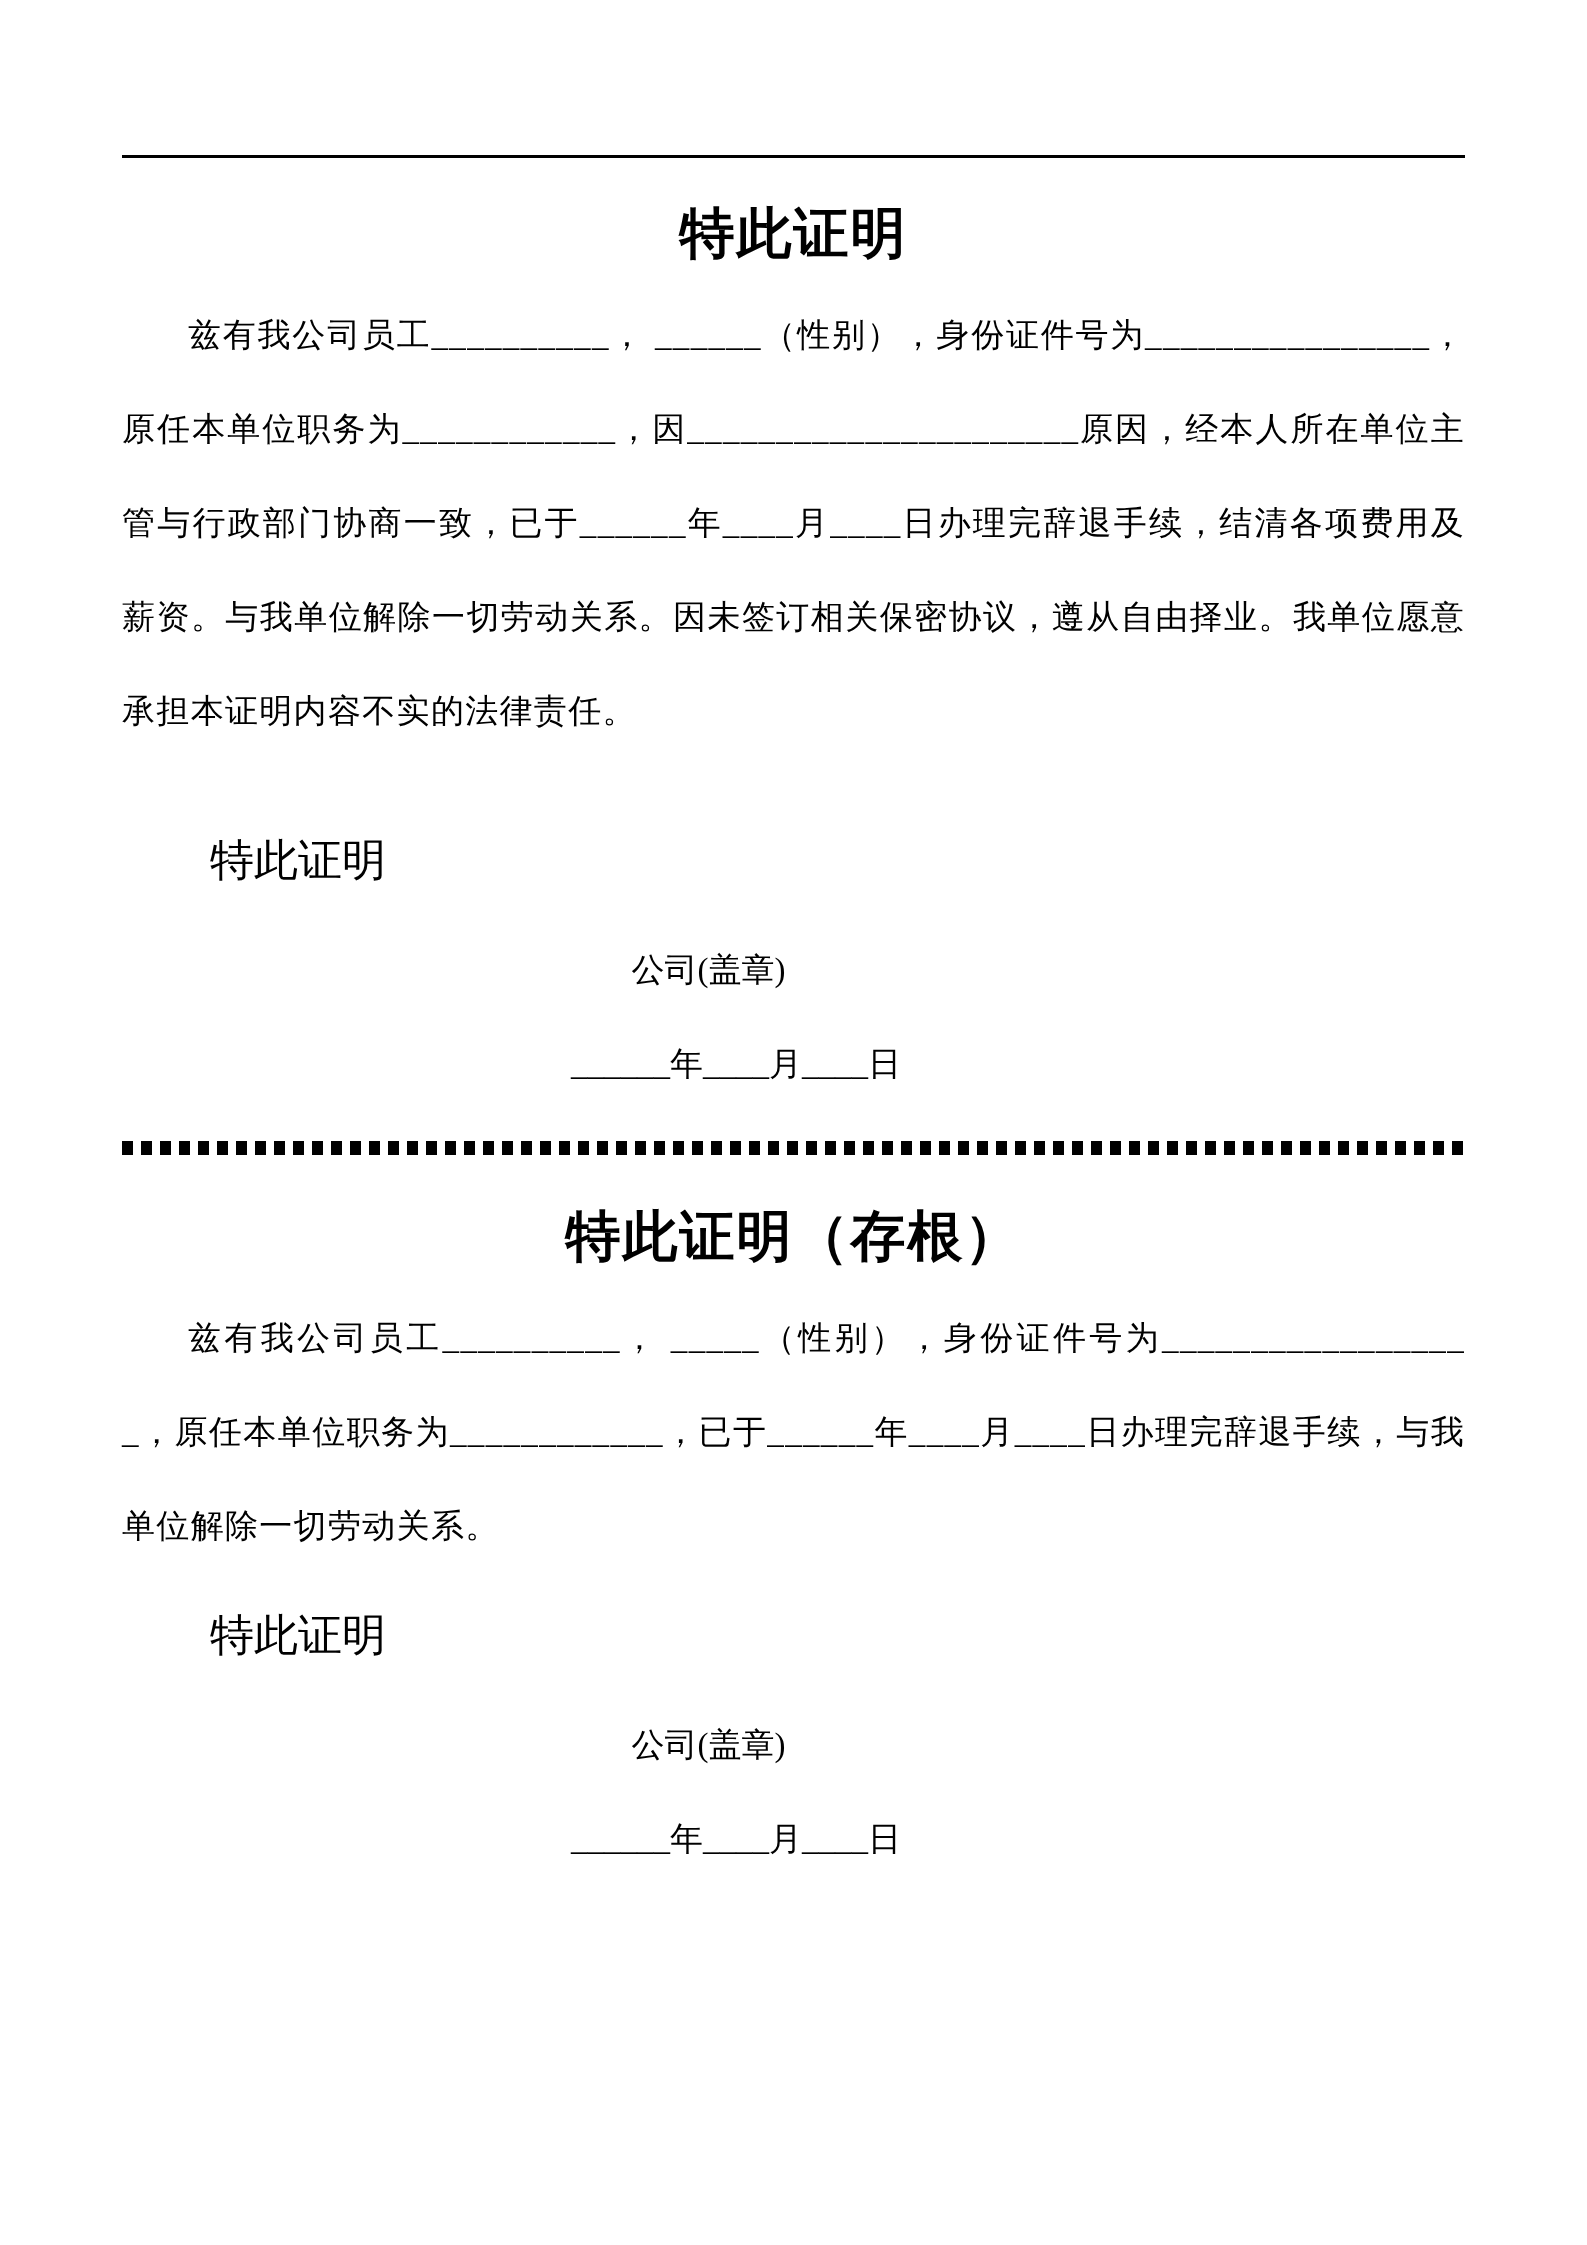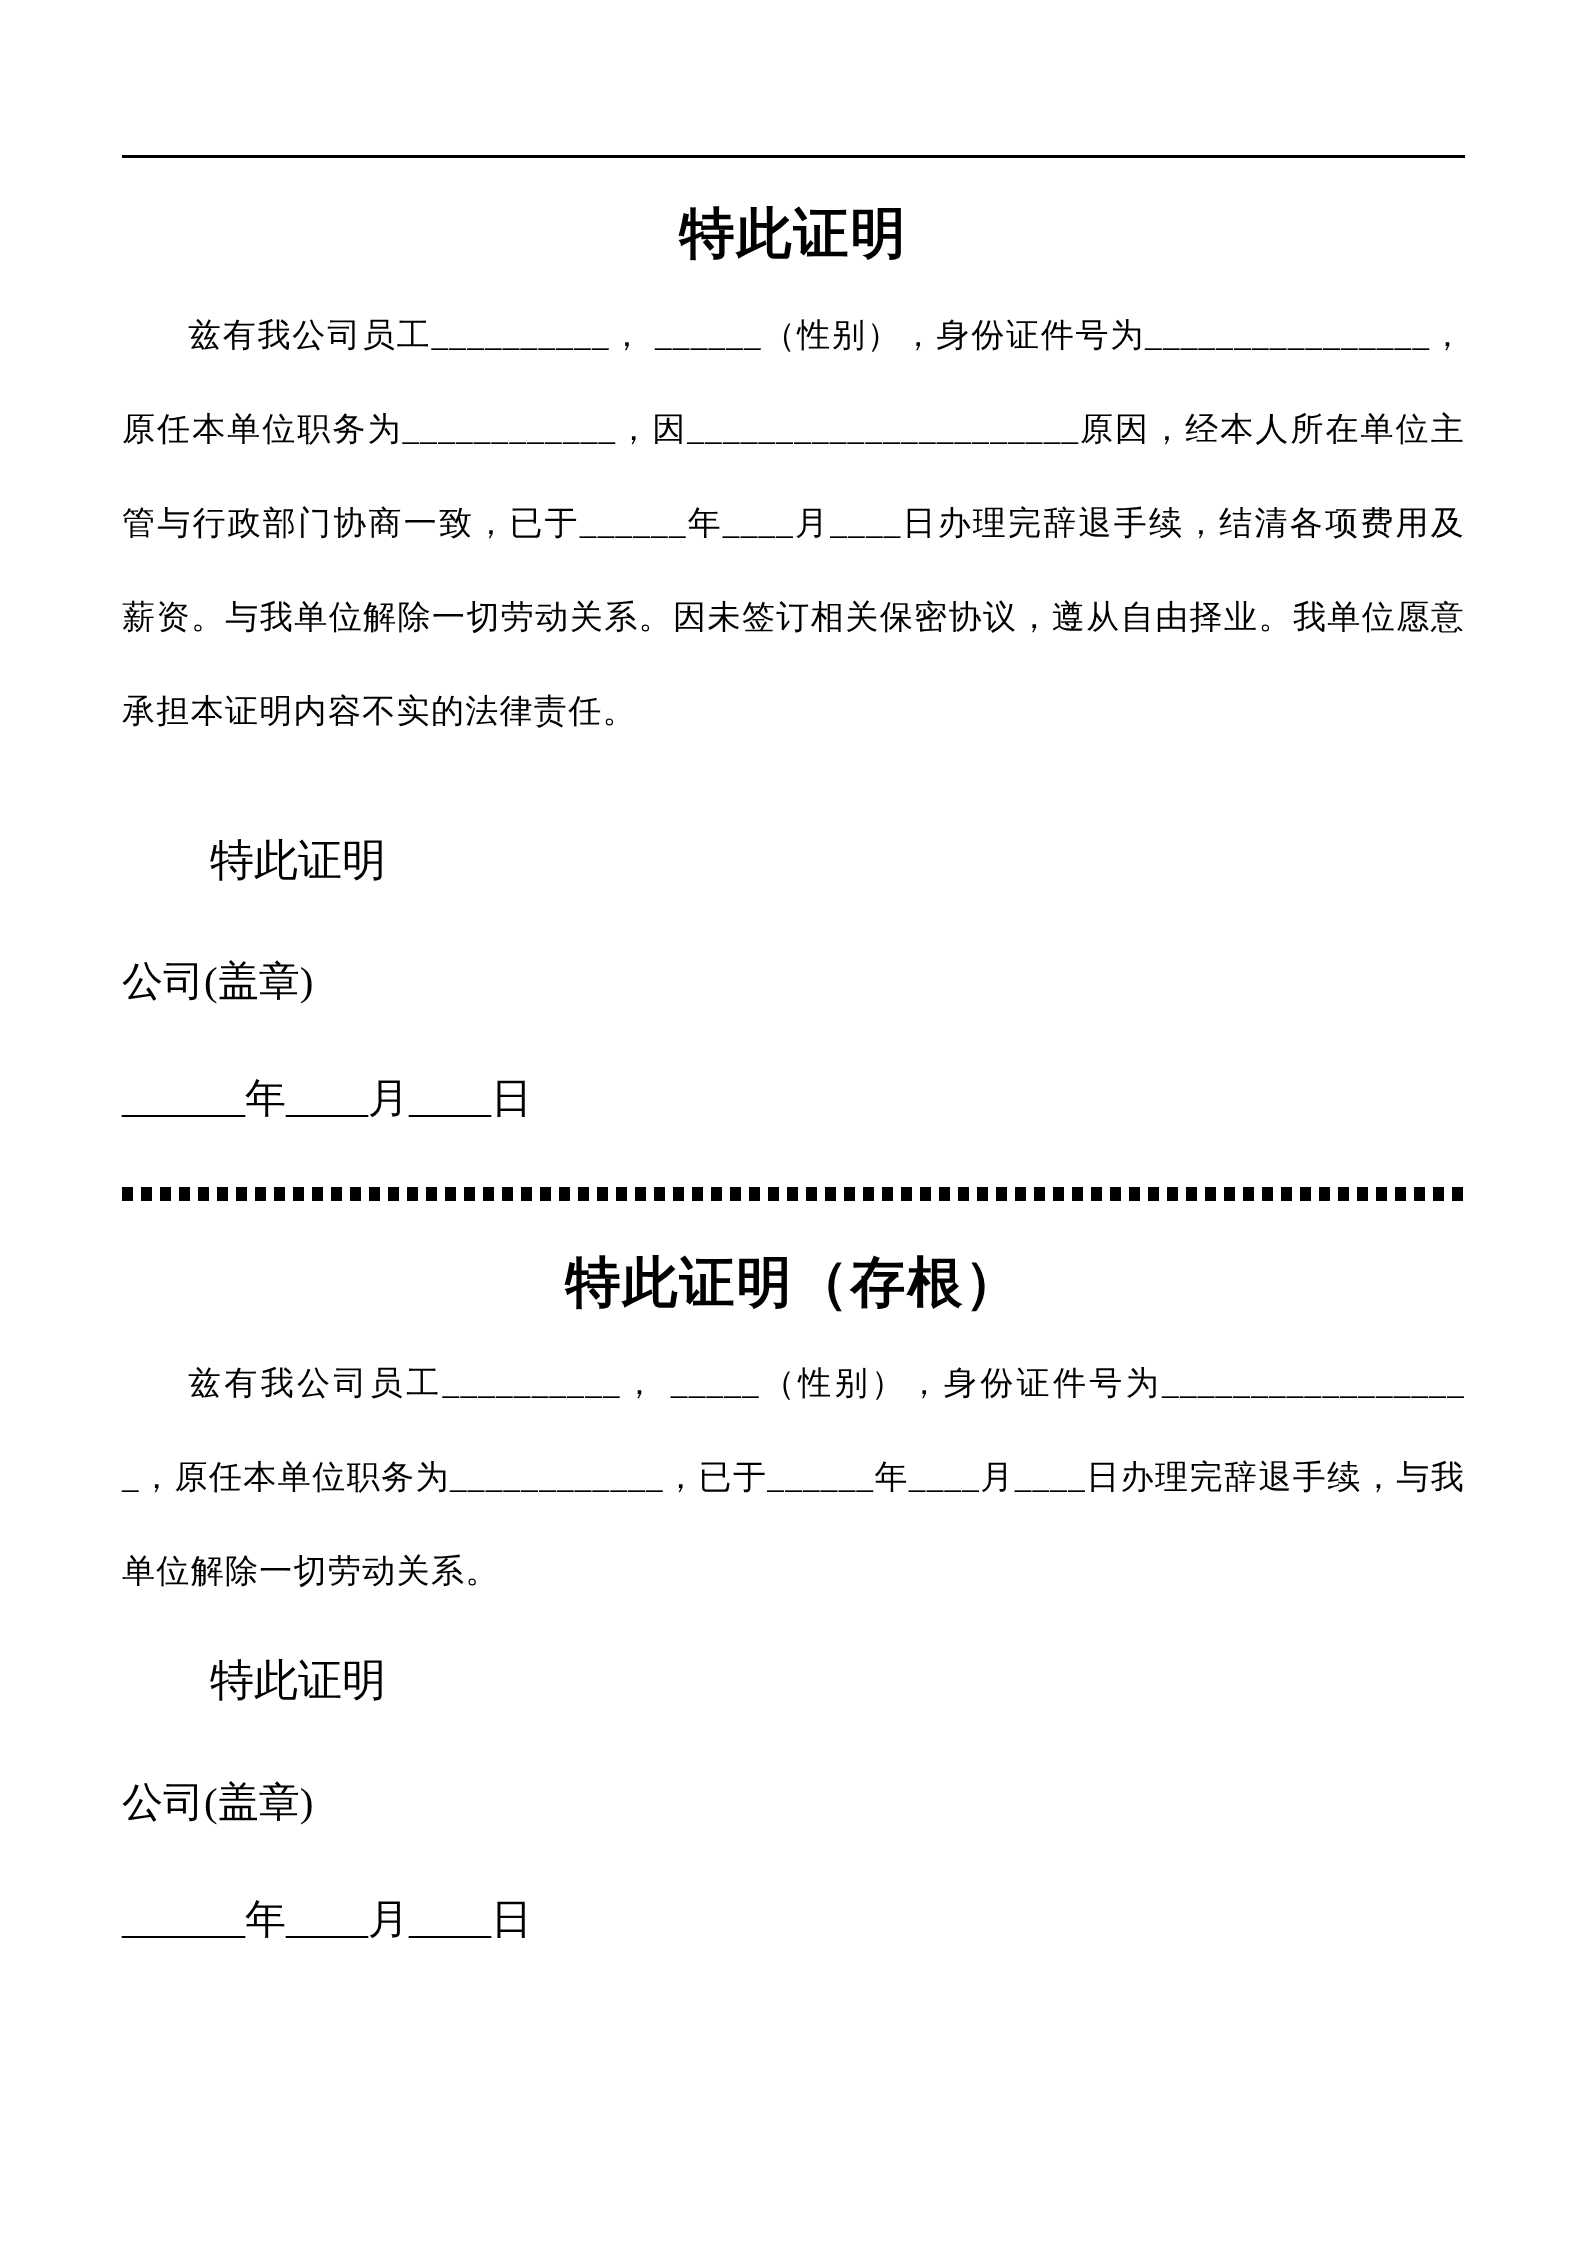--- a/index.html
+++ b/index.html
@@ -45,23 +45,23 @@
     margin: 0;
     font-size: 44px;
     line-height: 2.85;
     padding-left: 2em;
   }
   .cert-attest {
     margin-top: 40px;
   }
   .seal-line, .date-line {
     margin: 0;
-    font-size: 41px;
+    font-size: 33px;
     line-height: 2.85;
-    text-align: left;
+    text-align: center;
   }
   .seal-line { padding-right: 170px; }
   .date-line { padding-right: 115px; }
   .dotted-divider {
     height: 14px;
     margin: 30px 0 26px 0;
     background-image: repeating-linear-gradient(
       to right,
       #000000 0px, #000000 11px,
       transparent 11px, transparent 19px

